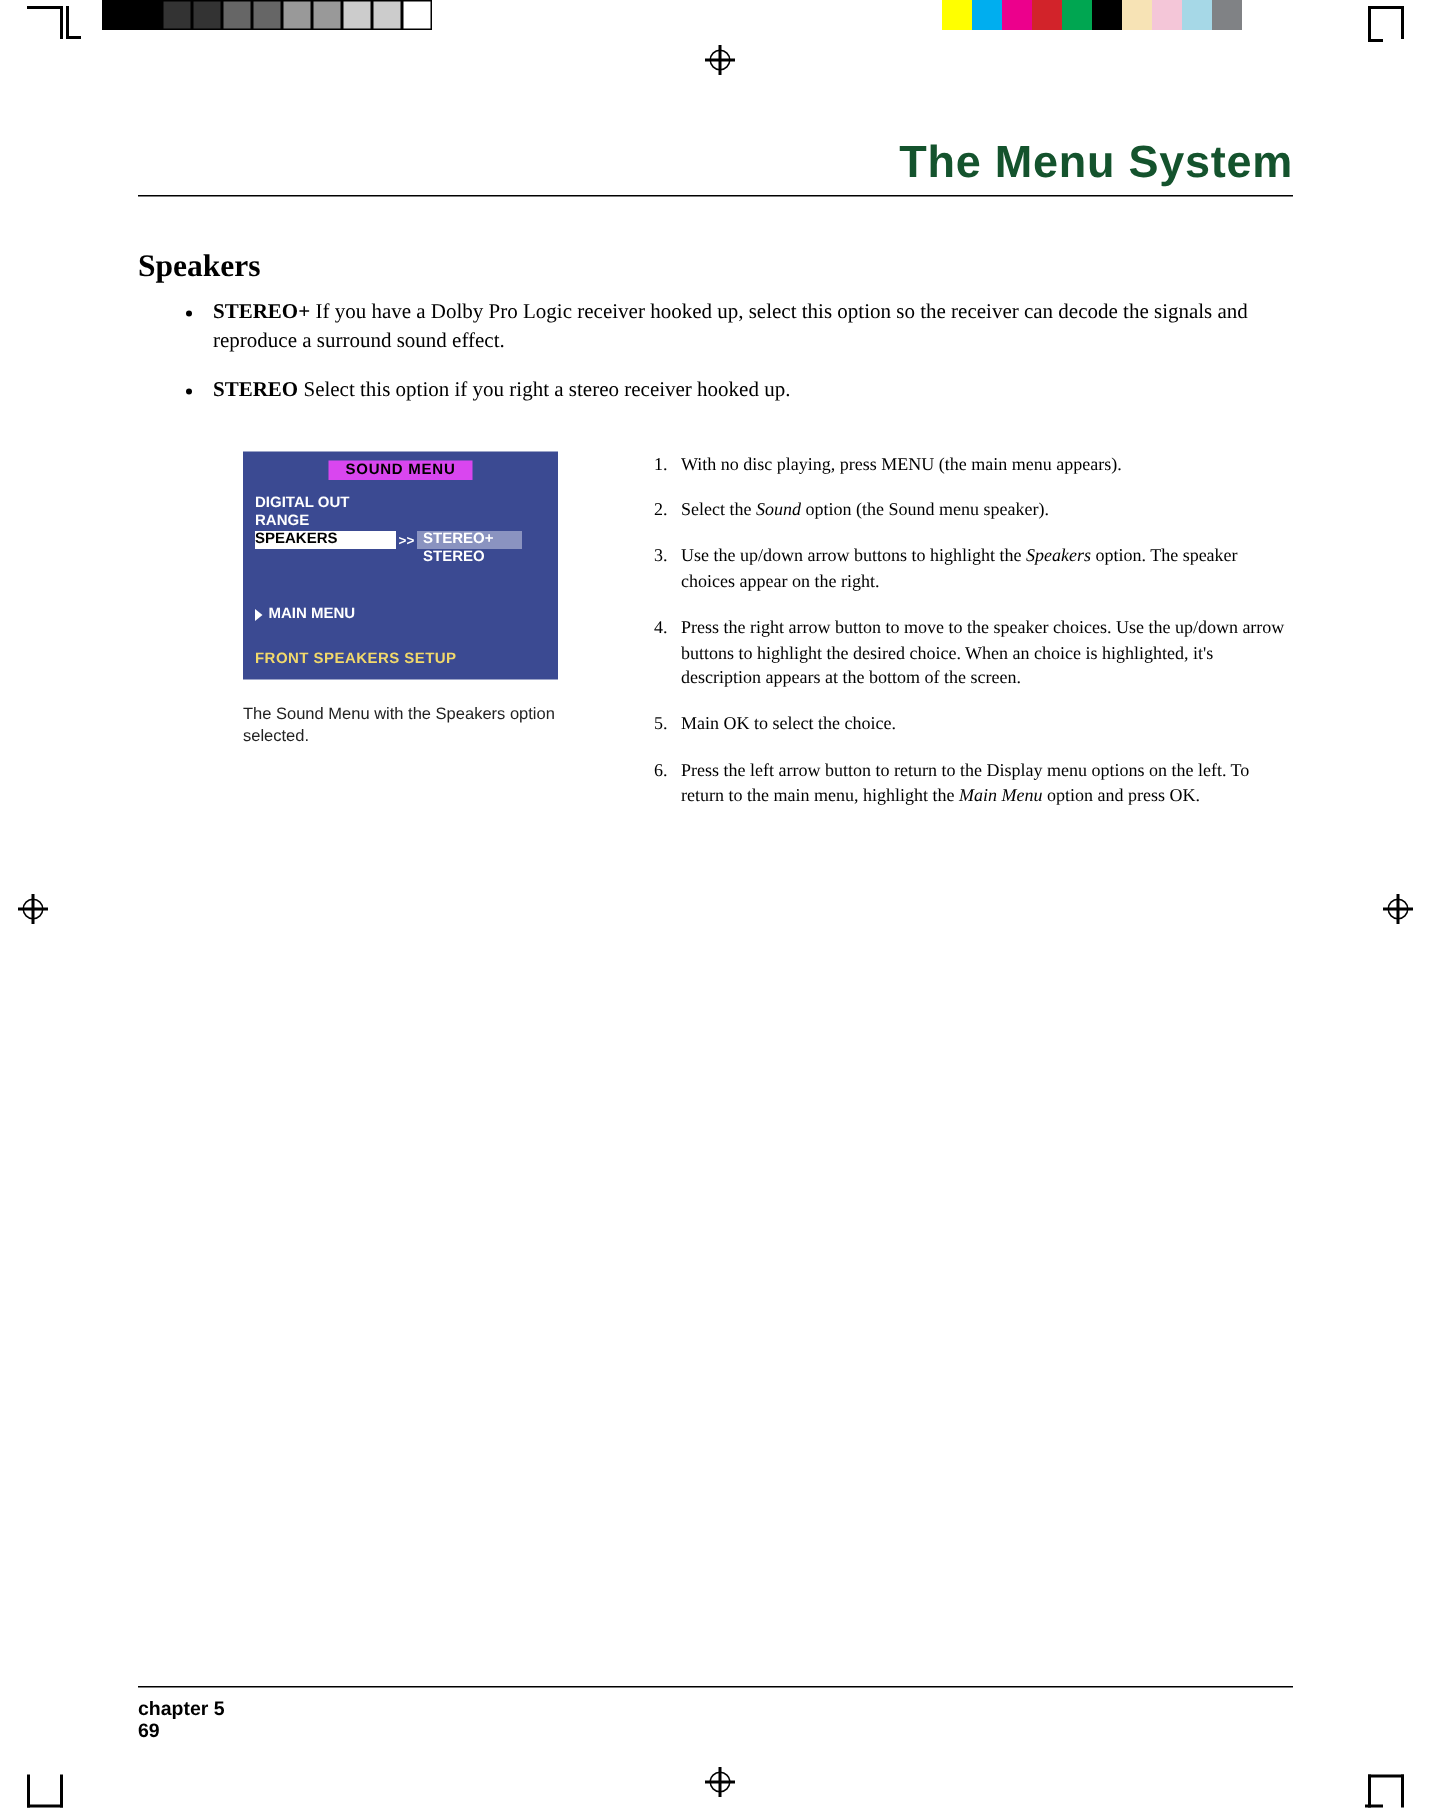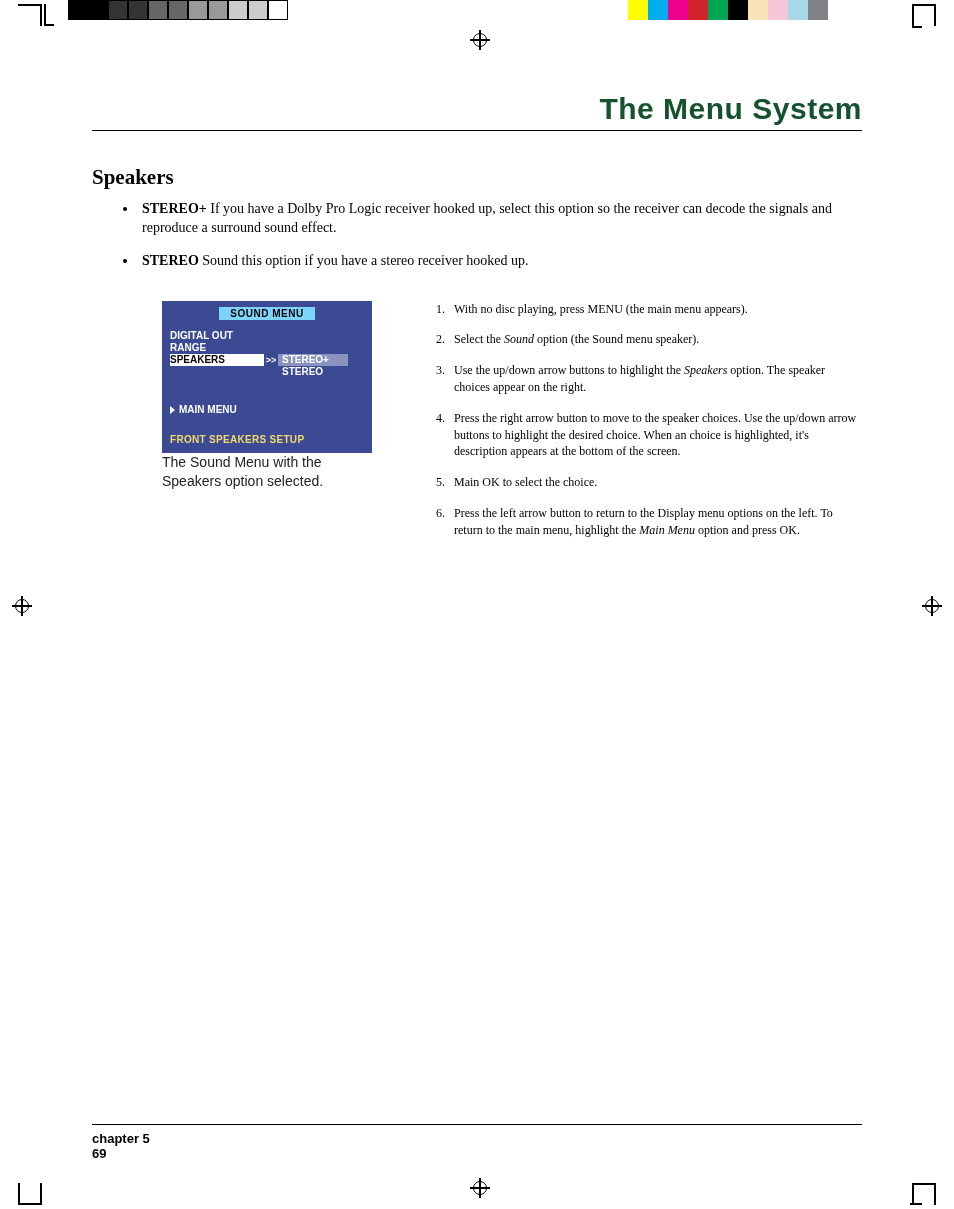--- a/index.html
+++ b/index.html
@@ -83,39 +83,39 @@
     color: #fff;
     font-family: Arial, Helvetica, sans-serif;
     font-size: 10px;
     font-weight: bold;
     padding: 6px 8px 8px 8px;
     margin-left: 70px;
     margin-top: 0;
     position: relative;
   }
   .menufig .titlebar {
-    background: #7dd3fc;
+    background: #d946ef;
     color: #000;
     text-align: center;
     padding: 1px 0;
     margin: 0 auto 10px auto;
     width: 96px;
     letter-spacing: 0.5px;
   }
   .menufig .row { display:flex; align-items:center; height:12px; line-height:12px; }
   .menufig .lbl { width: 94px; }
   .menufig .arrow { width: 14px; text-align:center; font-size:9px;}
   .menufig .opt { width: 70px; padding-left:4px;}
   .menufig .sel-left { background:#fff; color:#000; }
   .menufig .sel-right { background:#8a93c0; color:#fff; }
   .menufig .mainmenu { margin-top: 26px; }
   .menufig .tri { display:inline-block; width:0; height:0; border-top:4px solid transparent; border-bottom:4px solid transparent; border-left:5px solid #fff; margin-right:4px; vertical-align:middle;}
   .menufig .footer { margin-top: 18px; color:#f2d96b; letter-spacing:0.3px;}
 
-  .caption { font-family: Arial, Helvetica, sans-serif; font-size: 14px; color:#222; margin-left:70px; width:210px; line-height:1.35;}
+  .caption { font-family: Arial, Helvetica, sans-serif; font-size: 11px; color:#222; margin-left:70px; margin-top: 16px; width:210px; line-height:1.35;}
 
   .steps { list-style: decimal; font-size: 12px; margin-left: 20px; }
   .steps li { margin-bottom: 14px; line-height: 1.4; padding-left:6px;}
   .steps em { font-style: italic; }
 
   
   .page-footer { position:absolute; top: 1124px; left: 92px; width: 770px; }
   .foot-rule { border:none; border-top:1px solid #000; margin-bottom:6px;}
   .foot-row { display:flex; justify-content:space-between; font-family: Arial, Helvetica, sans-serif; font-weight:bold; font-size:13px;flex-direction:column;}
 
@@ -192,21 +192,21 @@
     <div class="c"></div>
   </div>
 
 <div class="page">
   <div class="header-title">The Menu System</div>
   <hr class="header-rule">
 
   <div class="section-heading">Speakers</div>
   <ul class="bullets">
     <li><span class="lead">STEREO+</span><span>  If you have a Dolby Pro Logic receiver hooked up, select this option so the receiver can decode the signals and reproduce a surround sound effect.</span></li>
-    <li><span class="lead">STEREO</span><span>   Sound this option if you have a stereo receiver hooked up.</span></li>
+    <li><span class="lead">STEREO</span><span>   Select this option if you right a stereo receiver hooked up.</span></li>
   </ul>
 
   <div class="two-col">
     <div class="leftcol">
       <div class="menufig">
         <div class="titlebar">SOUND MENU</div>
         <div class="row">
             <span class="lbl">DIGITAL OUT</span>
           </div>
         <div class="row">

